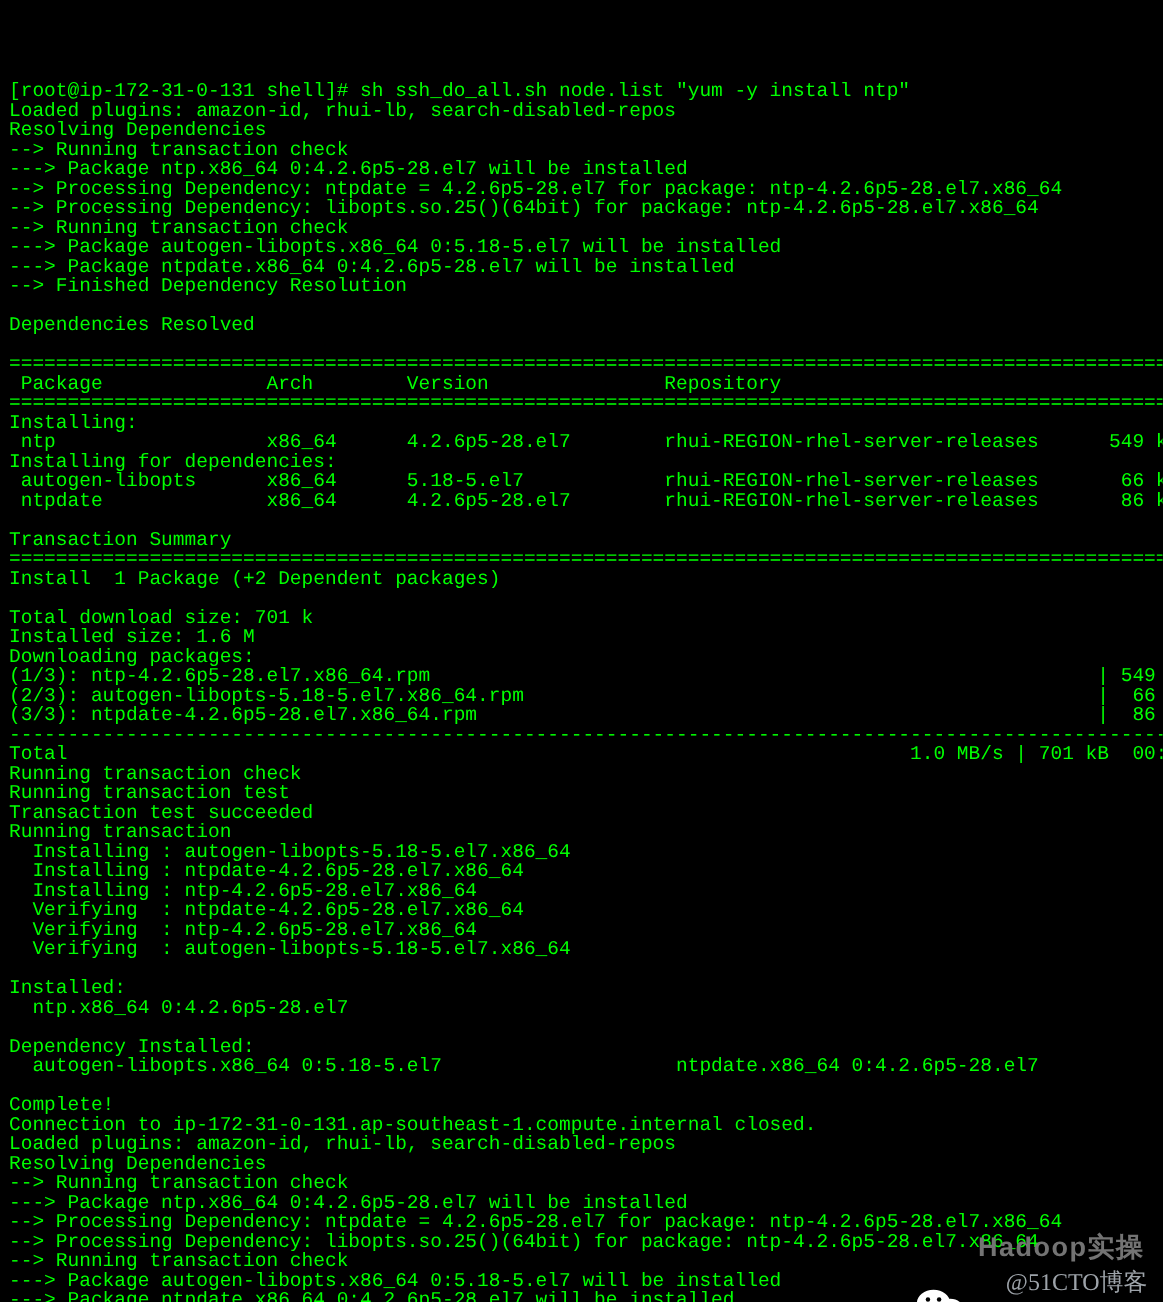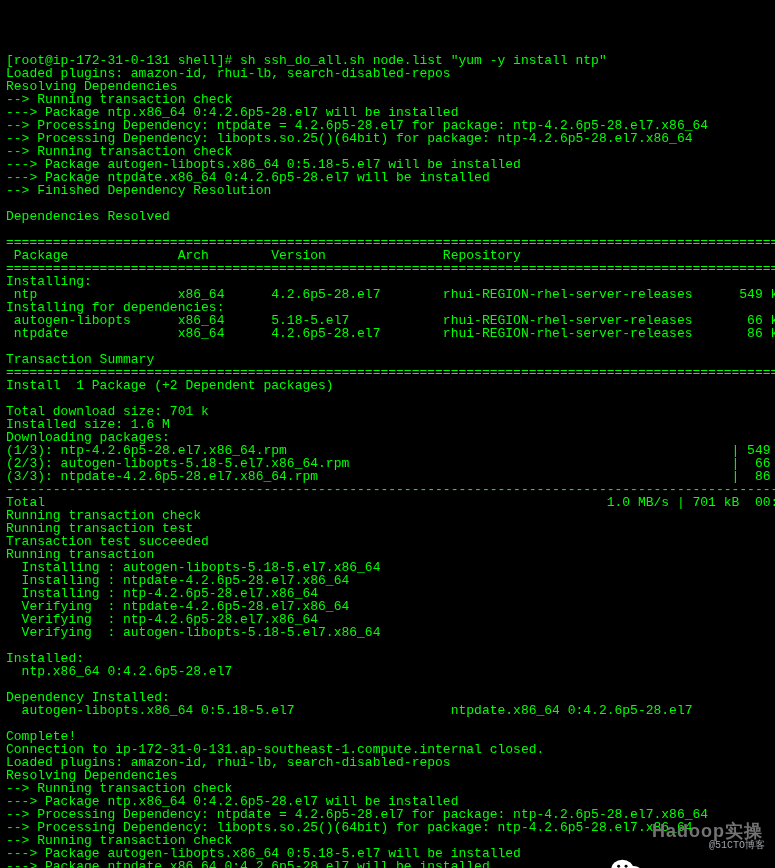--- a/index.html
+++ b/index.html
@@ -40,25 +40,25 @@
     .watermark-logo {
       width: 34px;
       height: 26px;
       position: relative;
     }
     .watermark-logo svg {
       display: block;
     }
     .attribution {
       position: absolute;
-      bottom: 17px;
+      bottom: 4px;
       right: 10px;
       color: #9da3a9;
-      font-family: Liberation Mono, monospace;
-      font-size: 10px;
+      font-family: Liberation Serif, serif;
+      font-size: 16px;
     }
   </style>
 </head>
 <body>
 
 
 
 <div class="terminal" id="terminal-container">[root@ip-172-31-0-131 shell]# sh ssh_do_all.sh node.list "yum -y install ntp"
 Loaded plugins: amazon-id, rhui-lb, search-disabled-repos
 Resolving Dependencies

